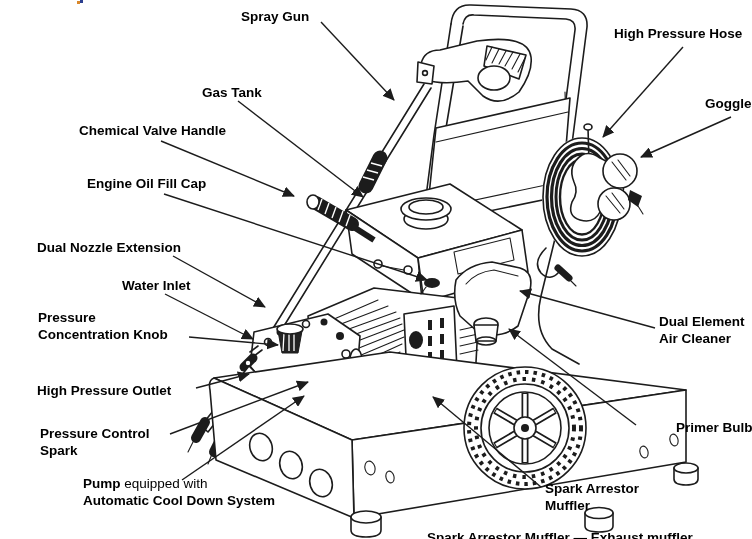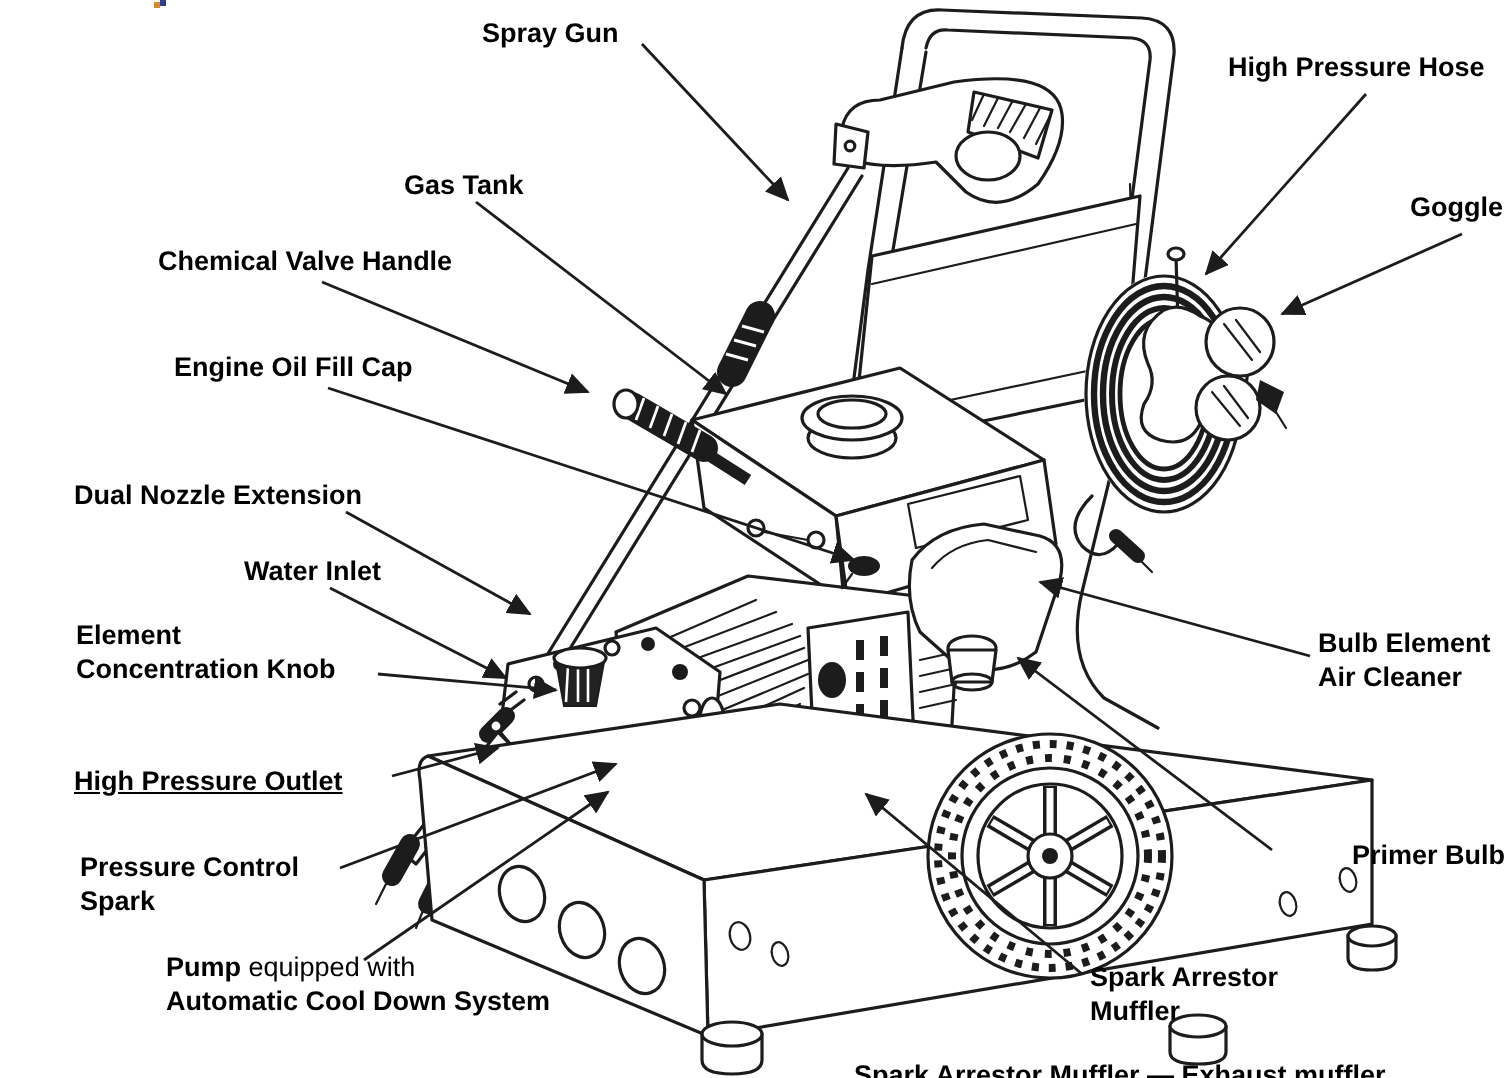--- a/index.html
+++ b/index.html
@@ -222,34 +222,34 @@
 
   <div class="lbl" style="left:219px;top:8px;"><span>Spray Gun</span></div>
   <div class="lbl" style="left:592px;top:25px;"><span>High Pressure Hose</span></div>
   <div class="lbl" style="left:683px;top:95px;"><span>Goggles</span></div>
   <div class="lbl" style="left:180px;top:84px;"><span>Gas Tank</span></div>
   <div class="lbl" style="left:57px;top:122px;"><span>Chemical Valve Handle</span></div>
   <div class="lbl" style="left:65px;top:175px;"><span>Engine Oil Fill Cap</span></div>
   <div class="lbl" style="left:15px;top:239px;"><span>Dual Nozzle Extension</span></div>
   <div class="lbl" style="left:100px;top:277px;"><span>Water Inlet</span></div>
   <div class="lbl" style="left:16px;top:309px;">
-    <div>Element</div>
+    <div>Pressure</div>
     <div>Concentration Knob</div>
   </div>
-  <div class="lbl" style="left:15px;top:382px;text-decoration:underline;"><span>High Pressure Outlet</span></div>
+  <div class="lbl" style="left:15px;top:382px;"><span>High Pressure Outlet</span></div>
   <div class="lbl" style="left:18px;top:425px;">
     <div>Pressure Control</div>
     <div>Spark</div>
   </div>
   <div class="lbl" style="left:61px;top:475px;">
     <div><span>Pump</span><span class="reg"> equipped with</span></div>
     <div>Automatic Cool Down System</div>
   </div>
   <div class="lbl" style="left:637px;top:313px;">
-    <div>Bulb Element</div>
+    <div>Dual Element</div>
     <div>Air Cleaner</div>
   </div>
   <div class="lbl" style="left:618px;top:419px;padding-left:36px;"><span>Primer Bulb</span></div>
   <div class="lbl" style="left:523px;top:480px;">
     <div>Spark Arrestor</div>
     <div>Muffler</div>
   </div>
 
   <div class="caption-partial"><span>Spark Arrestor Muffler — Exhaust muffler</span></div>
 

